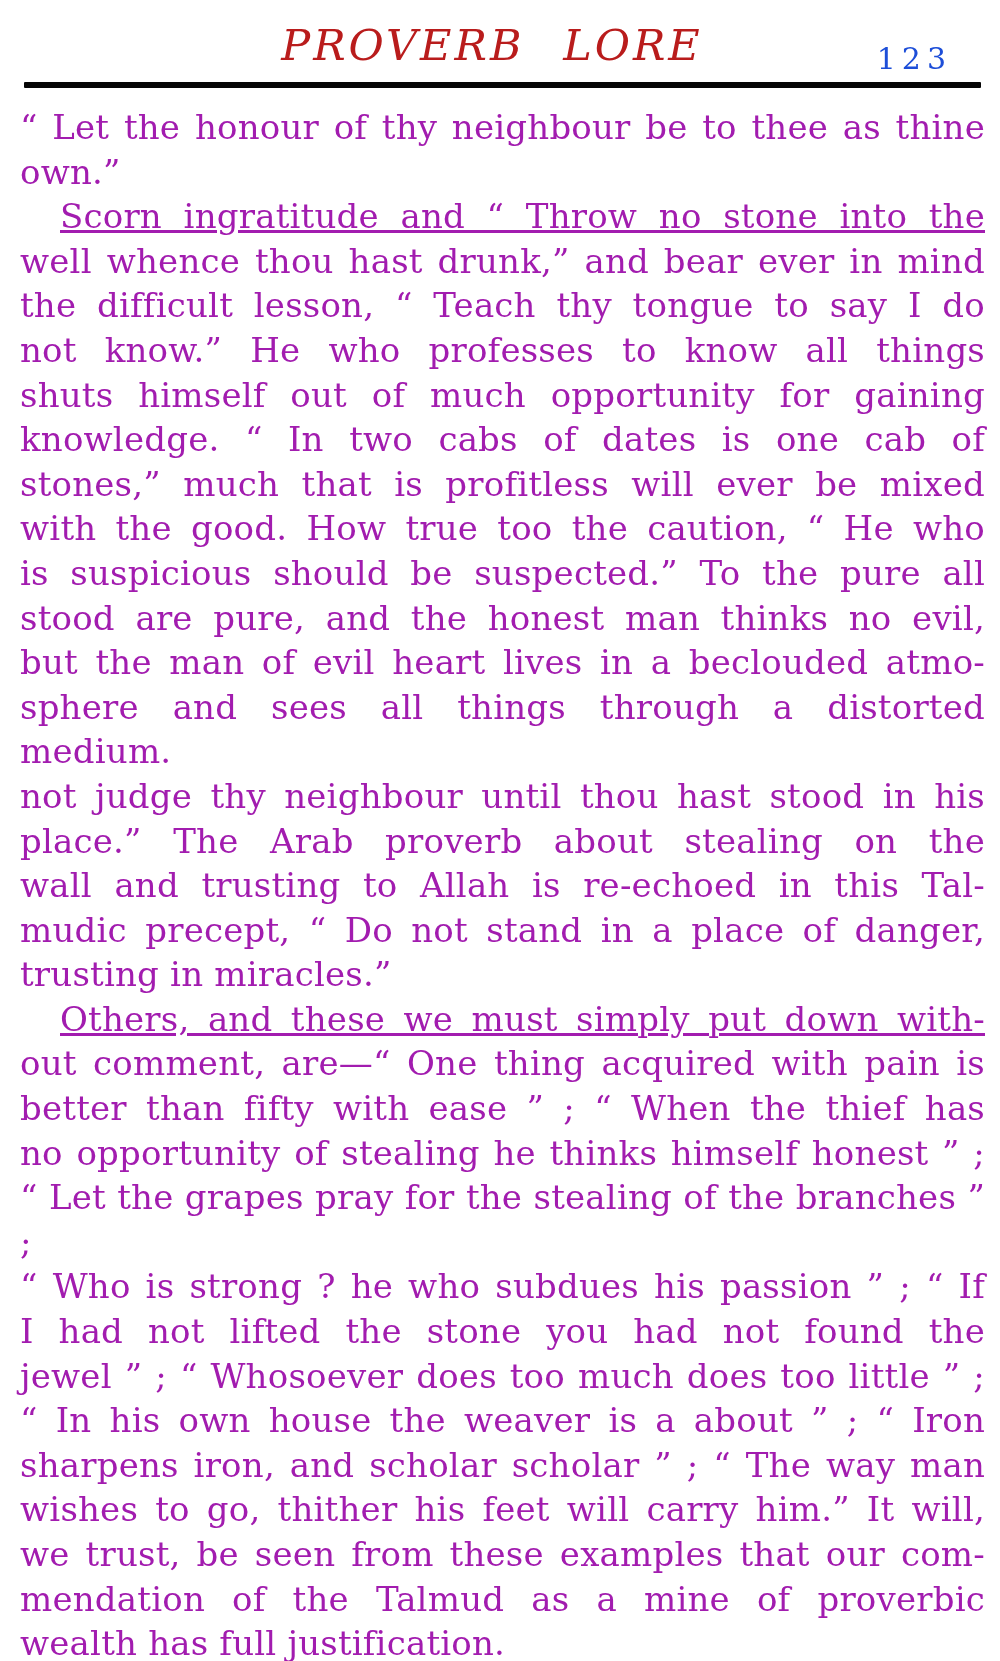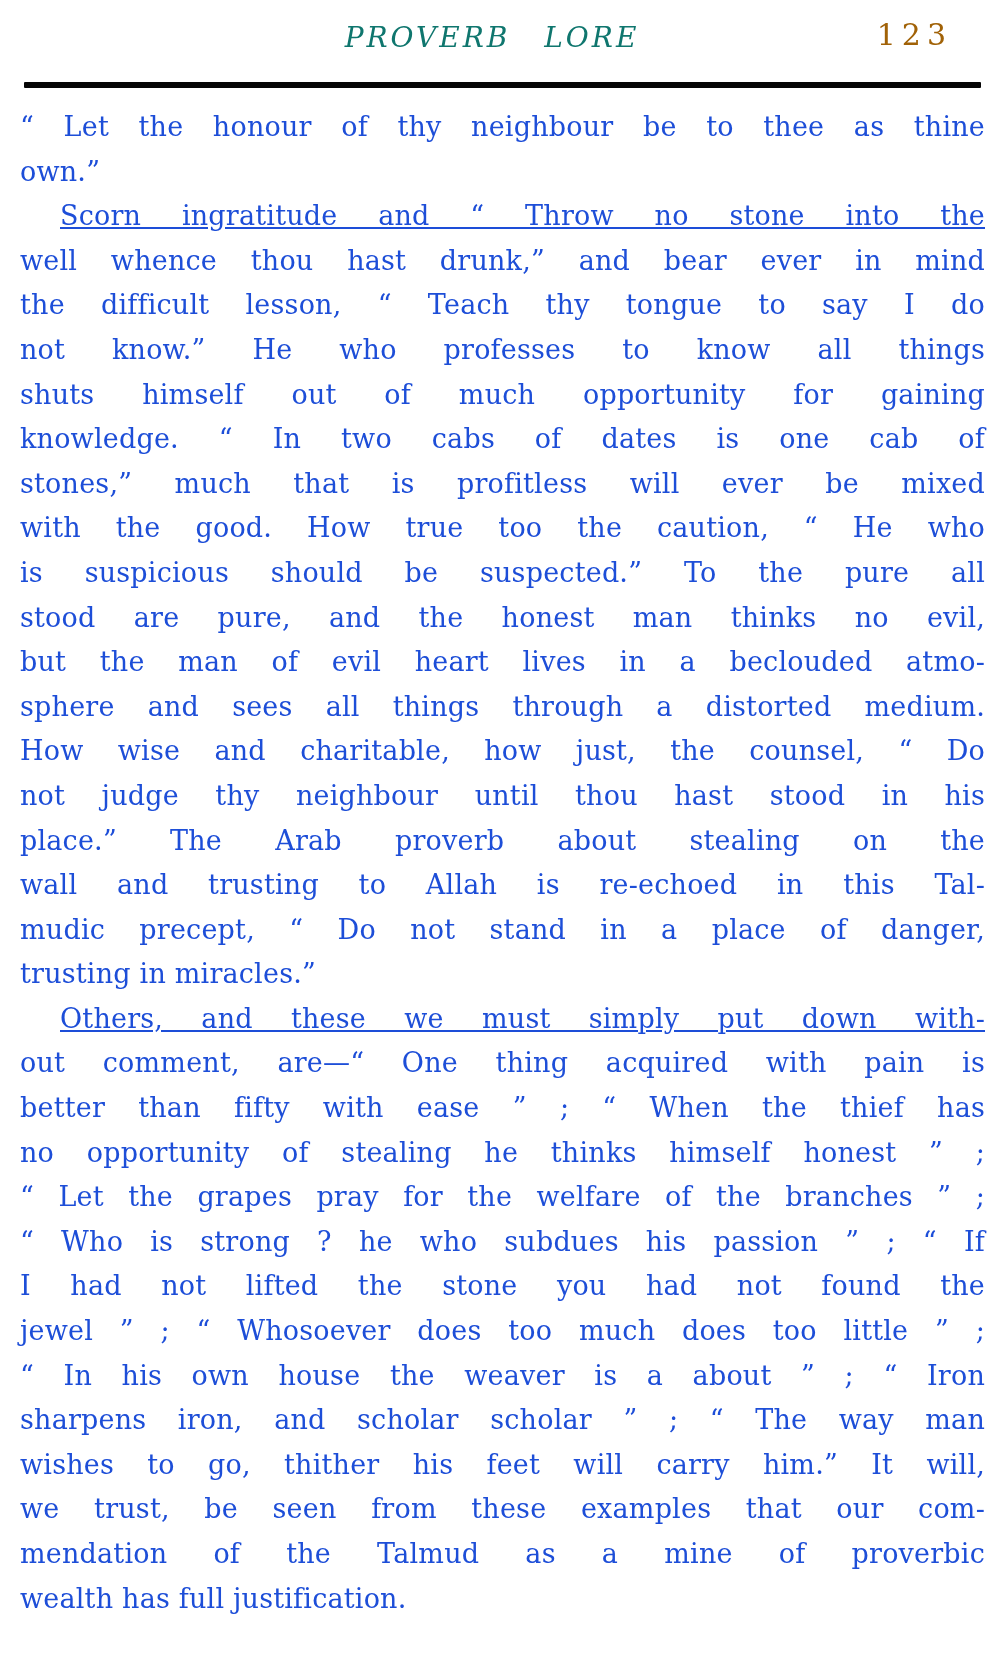--- a/index.html
+++ b/index.html
@@ -15,60 +15,60 @@
     color: #0b0b0b;
     font-family: "DejaVu Serif", "Liberation Serif", serif;
     overflow: hidden;
   }
   .running-title {
     position: absolute;
     top: 24px;
     left: 492px;
     transform: translateX(-50%);
     font-style: italic;
-    font-size: 28px;
+    font-size: 43px;
     line-height: 1;
     letter-spacing: 3px;
     word-spacing: 22px;
     white-space: nowrap;
-    color: #0f766e;
+    color: #b91c1c;
   }
   .page-number {
     position: absolute;
-    top: 20px;
+    top: 44px;
     right: 48px;
     font-size: 30px;
     line-height: 1;
     letter-spacing: 6px;
-    color: #a16207;
+    color: #1d4ed8;
   }
   .header-rule {
     position: absolute;
     top: 82px;
     left: 24px;
     width: 957px;
     height: 6px;
     background: #050505;
     border-radius: 1px;
   }
   .page-body {
     position: absolute;
     top: 105px;
     left: 20px;
     width: 965px;
   }
   .paragraph { margin: 0; }
   .line {
-    font-size: 27px;
+    font-size: 34px;
     line-height: 44.6px;
     letter-spacing: 0.2px;
     text-align: justify;
     text-align-last: justify;
     white-space: normal;
-    color: #1d4ed8;
+    color: #a21caf;
   }
   .line.indent { text-indent: 40px; text-decoration: underline; }
   .line.last { text-align-last: left; }
 </style>
 </head>
 <body>
 
 <div class="page">
   <div class="running-title">PROVERB LORE</div>
   <div class="page-number">123</div>
@@ -84,33 +84,32 @@
         <div class="line">the difficult lesson, “ Teach thy tongue to say I do</div>
         <div class="line">not know.” He who professes to know all things</div>
         <div class="line">shuts himself out of much opportunity for gaining</div>
         <div class="line">knowledge. “ In two cabs of dates is one cab of</div>
         <div class="line">stones,” much that is profitless will ever be mixed</div>
         <div class="line">with the good. How true too the caution, “ He who</div>
         <div class="line">is suspicious should be suspected.” To the pure all</div>
         <div class="line">stood are pure, and the honest man thinks no evil,</div>
         <div class="line">but the man of evil heart lives in a beclouded atmo-</div>
         <div class="line">sphere and sees all things through a distorted medium.</div>
-        <div class="line">How wise and charitable, how just, the counsel, “ Do</div>
         <div class="line">not judge thy neighbour until thou hast stood in his</div>
         <div class="line">place.” The Arab proverb about stealing on the</div>
         <div class="line">wall and trusting to Allah is re-echoed in this Tal-</div>
         <div class="line">mudic precept, “ Do not stand in a place of danger,</div>
         <div class="line last">trusting in miracles.”</div>
       </div>
       <div class="paragraph">
         <div class="line indent">Others, and these we must simply put down with-</div>
         <div class="line">out comment, are—“ One thing acquired with pain is</div>
         <div class="line">better than fifty with ease ” ; “ When the thief has</div>
         <div class="line">no opportunity of stealing he thinks himself honest ” ;</div>
-        <div class="line">“ Let the grapes pray for the welfare of the branches ” ;</div>
+        <div class="line">“ Let the grapes pray for the stealing of the branches ” ;</div>
         <div class="line">“ Who is strong ? he who subdues his passion ” ; “ If</div>
         <div class="line">I had not lifted the stone you had not found the</div>
         <div class="line">jewel ” ; “ Whosoever does too much does too little ” ;</div>
         <div class="line">“ In his own house the weaver is a about ” ; “ Iron</div>
         <div class="line">sharpens iron, and scholar scholar ” ; “ The way man</div>
         <div class="line">wishes to go, thither his feet will carry him.” It will,</div>
         <div class="line">we trust, be seen from these examples that our com-</div>
         <div class="line">mendation of the Talmud as a mine of proverbic</div>
         <div class="line last">wealth has full justification.</div>
       </div>

